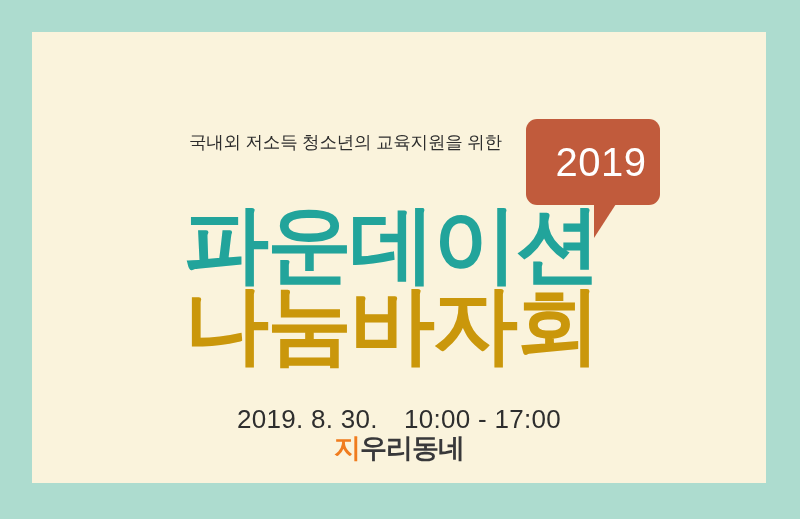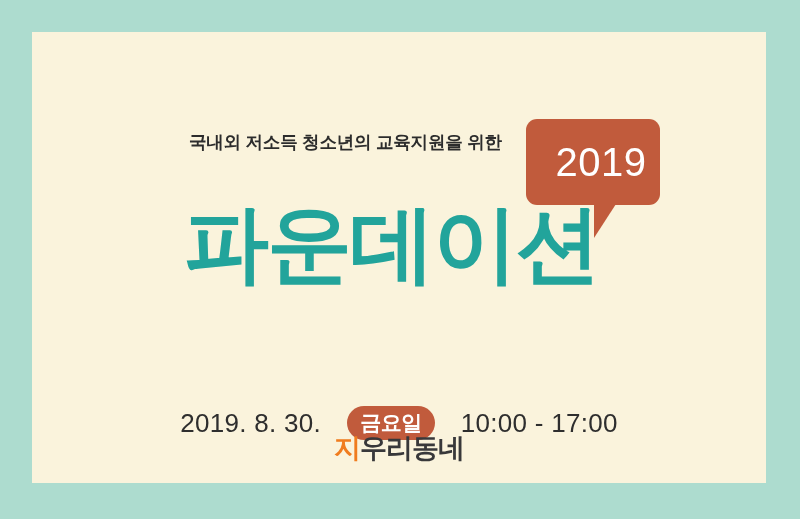--- a/index.html
+++ b/index.html
@@ -31,21 +31,21 @@
     background: #FAF3DC;          
     overflow: hidden;
   }
 
   
   #tagline {
     position: absolute;
     left: 157px;
     top: 98px;
     font-size: 17.5px;
-    font-weight: bold;
+    font-weight: normal;
     letter-spacing: -0.2px;
     color: #2C2C2C;
     white-space: nowrap;
   }
 
   
   #bubble-wrap {
     position: absolute;
     left: 494px;
     top: 87px;
@@ -161,24 +161,24 @@
     <div id="tagline">국내외 저소득 청소년의 교육지원을 위한</div>
 
     <div id="bubble-wrap">
       <div id="bubble-body"></div>
       <div id="bubble-tail"></div>
       <div id="bubble-year">2019</div>
     </div>
 
     <div class="title-line" id="title-line-1">파운데이션</div>
 
+    <div class="title-line" id="title-line-2">나눔바자회</div>
 
     <div id="datetime-row">
       <span class="dt-text">2019. 8. 30.</span>
-      <span id="weekday-badge">금요일</span>
       <span class="dt-text">10:00 - 17:00</span>
     </div>
 
     <div id="logo">
       <span id="logo-mark">지</span>
       <span id="logo-word">우리동네</span>
     </div>
 
   </div>
 </div>

